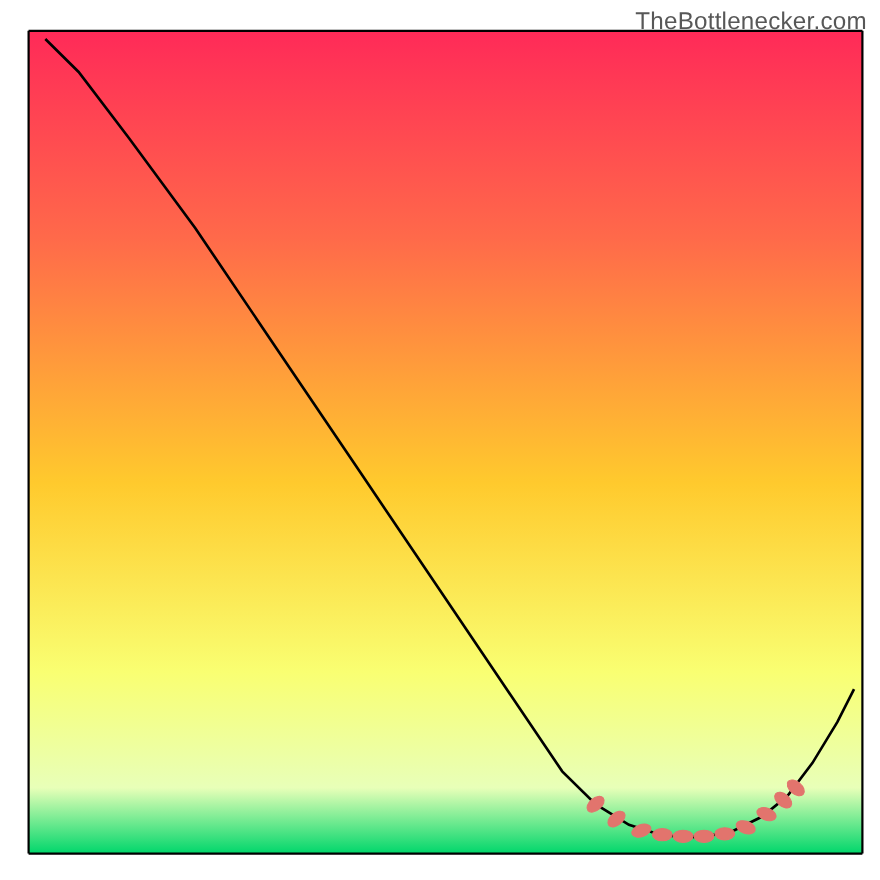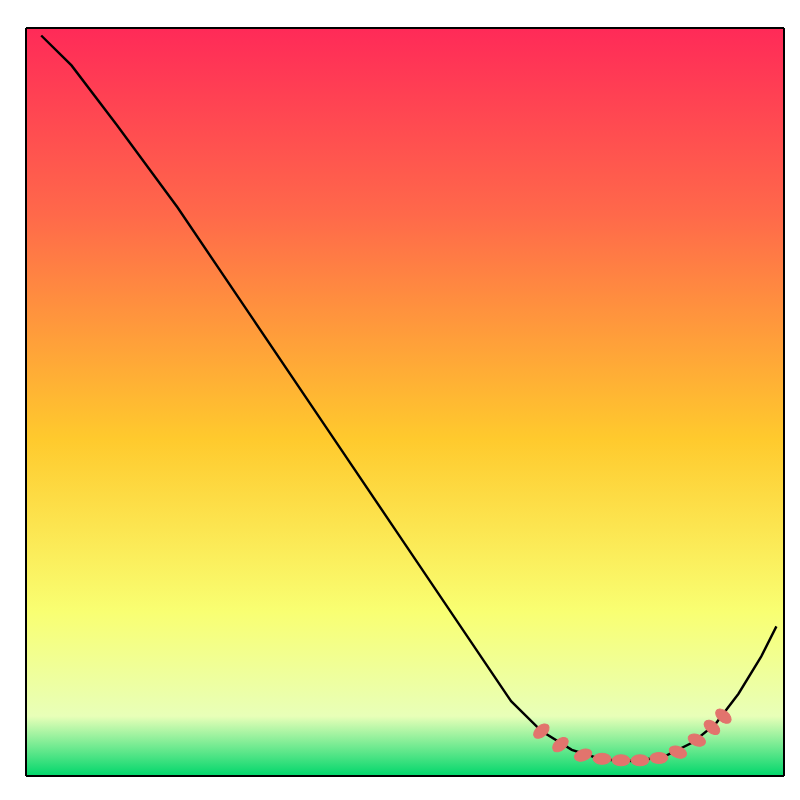--- a/index.html
+++ b/index.html
@@ -30,20 +30,21 @@
     position: absolute;
     top: 0;
     left: 0;
   }
 </style>
 </head>
 <body>
 
 <div class="chart-wrap">
 
+  <div class="watermark">TheBottlenecker.com</div>
 
   <svg class="chart" width="800" height="800" viewBox="0 0 800 800">
     <defs>
       <linearGradient id="bgGrad" x1="0" y1="0" x2="0" y2="1">
         <stop id="g0" offset="0%" stop-color="#ff2a58"></stop>
         <stop id="g1" offset="25%" stop-color="#ff694a"></stop>
         <stop id="g2" offset="55%" stop-color="#ffca2d"></stop>
         <stop id="g3" offset="78%" stop-color="#f9ff72"></stop>
         <stop id="g4" offset="92%" stop-color="#e8ffb8"></stop>
         <stop id="g5" offset="100%" stop-color="#00d66b"></stop>

